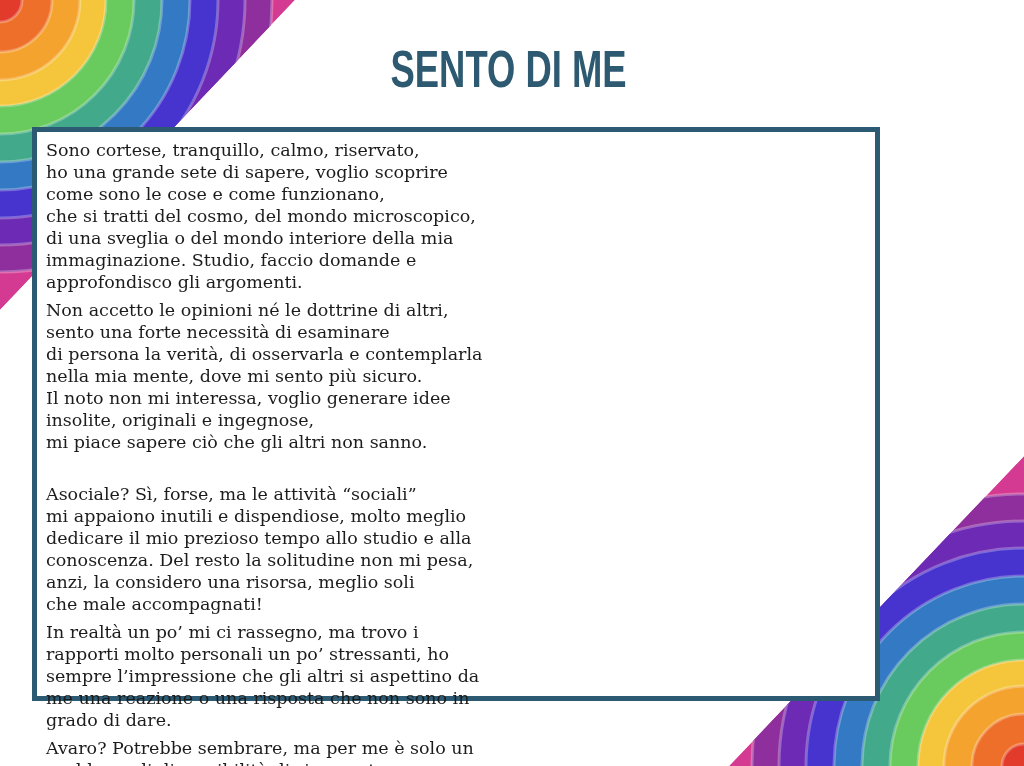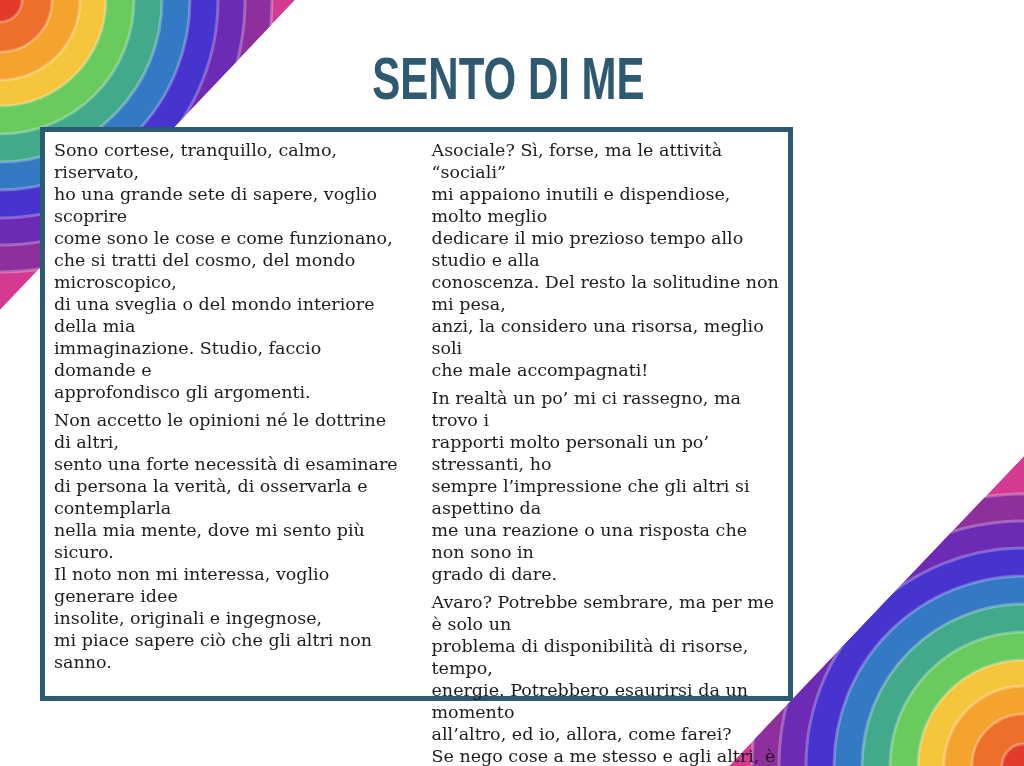--- a/index.html
+++ b/index.html
@@ -20,43 +20,44 @@
   .rainbow.br { right: 0; bottom: 0; }
   .slide-title {
     position: absolute;
     z-index: 1;
     top: 4px;
     left: 0;
     right: 7px;
     text-align: center;
     color: #2d5971;
     font-weight: 900;
-    font-size: 60px;
+    font-size: 52px;
     letter-spacing: 0px;
     font-family: "Liberation Sans", sans-serif;
   }
   .slide-title > span {
     display: inline-block;
     transform: scaleX(0.70);
     transform-origin: center top;
     white-space: nowrap;
   }
   .text-box {
     position: absolute;
     z-index: 2;
-    left: 40px;
+    left: 32px;
     top: 127px;
-    width: 753px;
+    width: 848px;
     height: 574px;
     box-sizing: border-box;
     border: 5px solid #2b5a72;
     background: #ffffff;
     display: flex;
     gap: 30px;
     padding: 7px 9px;
+    flex-direction: column;
   }
   .col {
     flex: 1 1 0;
     min-width: 0;
     color: #1c1c1c;
     font-family: "DejaVu Serif", serif;
     font-size: 17.5px;
     line-height: 22px;
   }
   .para {

